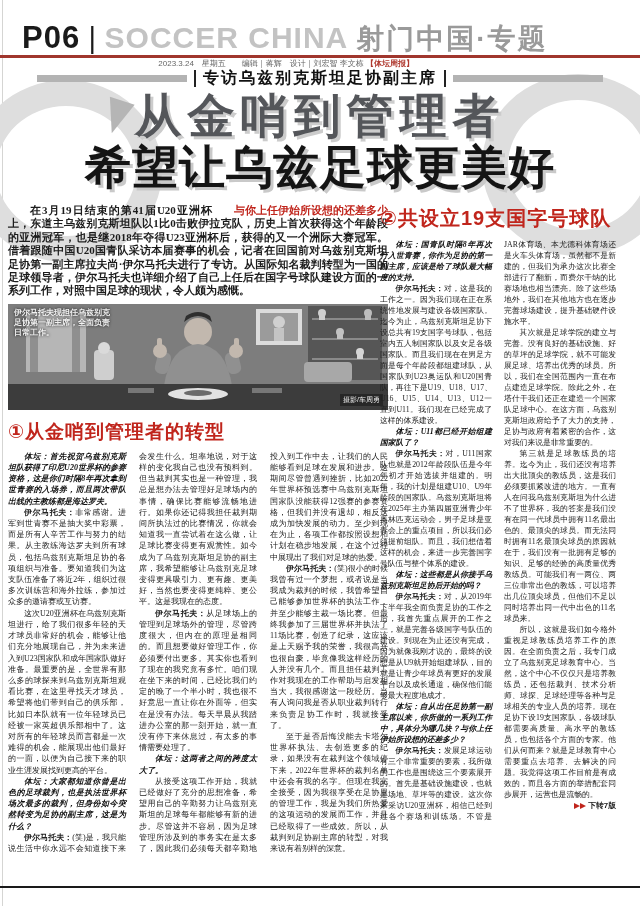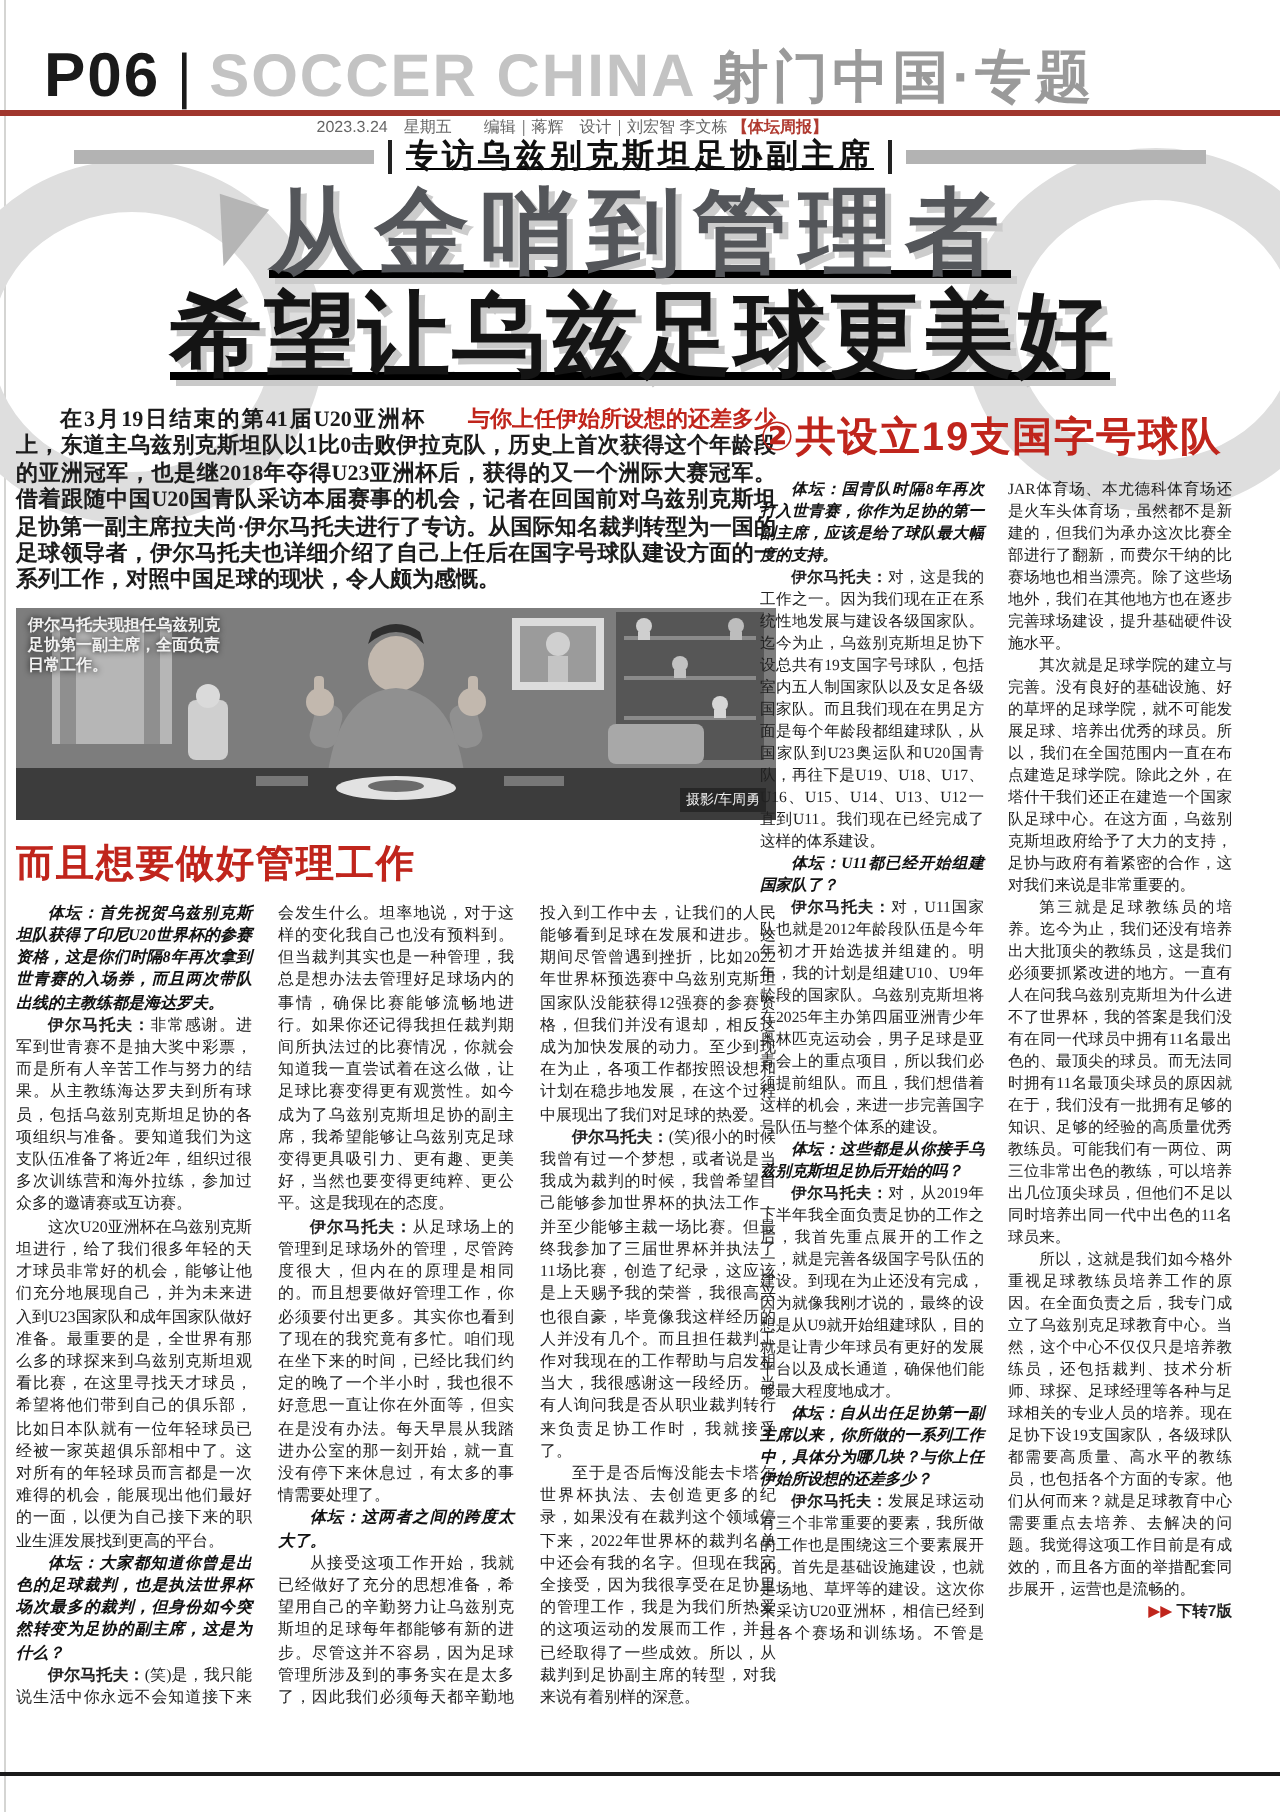--- a/index.html
+++ b/index.html
@@ -14,21 +14,21 @@
   .page-no{font-size:31px;color:#1a1a1a;letter-spacing:1px;}
   .mast-div{font-size:30px;color:#1a1a1a;font-weight:900;transform:scaleX(.6);}
   .brand-en{font-size:30px;color:#c3c3c3;letter-spacing:1px;}
   .brand-cn{font-size:28px;color:#9a9a9a;letter-spacing:2px;}
   .dateline{width:392px;text-align:right;font-size:8px;color:#666;margin-top:0px;
             font-family:"Liberation Sans","DejaVu Sans",sans-serif;}
   .paper-tag{color:#b03a30;font-weight:bold;}
   .mast-rule{position:absolute;left:0;top:55px;width:640px;height:3px;background:#a0362d;}
 
   
-  .head-block{position:absolute;left:0;top:60px;width:640px;height:142px;text-decoration:underline;}
+  .head-block{position:absolute;left:0;top:60px;width:640px;height:142px;}
   .ring{position:absolute;border-radius:50%;border:26px solid #dedede;z-index:0;}
   .ring-left{left:-30px;top:20px;width:140px;height:130px;}
   .ring-right{right:-34px;top:14px;width:140px;height:130px;}
   .ring-arrow{position:absolute;left:104px;top:40px;width:0;height:0;z-index:0;
               border-left:13px solid transparent;border-right:13px solid transparent;
               border-top:34px solid #b5b5b5;transform:rotate(18deg);}
   .kicker-row{position:relative;z-index:2;display:flex;align-items:center;justify-content:center;
               gap:7px;padding-top:8px;}
   .kicker-bar{width:150px;height:7px;background:#b3b3b3;}
   .kicker-tick{width:2px;height:17px;background:#222;}
@@ -154,21 +154,21 @@
         <rect x="0" y="80" width="380" height="26" fill="#3c3c3c"></rect>
         <ellipse cx="190" cy="90" rx="30" ry="6" fill="#e2e2e2"></ellipse>
         <ellipse cx="190" cy="89" rx="14" ry="3" fill="#6b6b6b"></ellipse>
         <rect x="120" y="84" width="26" height="5" fill="#777777"></rect>
         <rect x="244" y="84" width="30" height="5" fill="#777777"></rect>
       </svg>
       <div class="photo-caption">伊尔马托夫现担任乌兹别克足协第一副主席，全面负责日常工作。</div>
       <div class="photo-credit">摄影/车周勇</div>
     </div>
 
-    <h2 class="sec-title sec1-title">而且想要做好管理工作</h2>
+    <h2 class="sec-title sec1-title">①从金哨到管理者的转型</h2>
     <div class="sec-body sec1-body">
         <p class="para q"><strong>体坛：</strong>首先祝贺乌兹别克斯坦队获得了印尼U20世界杯的参赛资格，这是你们时隔8年再次拿到世青赛的入场券，而且两次带队出线的主教练都是海达罗夫。</p>
         <p class="para a"><strong>伊尔马托夫：</strong>非常感谢。进军到世青赛不是抽大奖中彩票，而是所有人辛苦工作与努力的结果。从主教练海达罗夫到所有球员，包括乌兹别克斯坦足协的各项组织与准备。要知道我们为这支队伍准备了将近2年，组织过很多次训练营和海外拉练，参加过众多的邀请赛或互访赛。</p>
         <p class="para p">这次U20亚洲杯在乌兹别克斯坦进行，给了我们很多年轻的天才球员非常好的机会，能够让他们充分地展现自己，并为未来进入到U23国家队和成年国家队做好准备。最重要的是，全世界有那么多的球探来到乌兹别克斯坦观看比赛，在这里寻找天才球员，希望将他们带到自己的俱乐部，比如日本队就有一位年轻球员已经被一家英超俱乐部相中了。这对所有的年轻球员而言都是一次难得的机会，能展现出他们最好的一面，以便为自己接下来的职业生涯发展找到更高的平台。</p>
         <p class="para q"><strong>体坛：</strong>大家都知道你曾是出色的足球裁判，也是执法世界杯场次最多的裁判，但身份如今突然转变为足协的副主席，这是为什么？</p>
         <p class="para a"><strong>伊尔马托夫：</strong>(笑)是，我只能说生活中你永远不会知道接下来会发生什么。坦率地说，对于这样的变化我自己也没有预料到。但当裁判其实也是一种管理，我总是想办法去管理好足球场内的事情，确保比赛能够流畅地进行。如果你还记得我担任裁判期间所执法过的比赛情况，你就会知道我一直尝试着在这么做，让足球比赛变得更有观赏性。如今成为了乌兹别克斯坦足协的副主席，我希望能够让乌兹别克足球变得更具吸引力、更有趣、更美好，当然也要变得更纯粹、更公平。这是我现在的态度。</p>
         <p class="para a"><strong>伊尔马托夫：</strong>从足球场上的管理到足球场外的管理，尽管跨度很大，但内在的原理是相同的。而且想要做好管理工作，你必须要付出更多。其实你也看到了现在的我究竟有多忙。咱们现在坐下来的时间，已经比我们约定的晚了一个半小时，我也很不好意思一直让你在外面等，但实在是没有办法。每天早晨从我踏进办公室的那一刻开始，就一直没有停下来休息过，有太多的事情需要处理了。</p>
         <p class="para q"><strong>体坛：</strong>这两者之间的跨度太大了。</p>
         <p class="para p">从接受这项工作开始，我就已经做好了充分的思想准备，希望用自己的辛勤努力让乌兹别克斯坦的足球每年都能够有新的进步。尽管这并不容易，因为足球管理所涉及到的事务实在是太多了，因此我们必须每天都辛勤地投入到工作中去，让我们的人民能够看到足球在发展和进步。这期间尽管曾遇到挫折，比如2022年世界杯预选赛中乌兹别克斯坦国家队没能获得12强赛的参赛资格，但我们并没有退却，相反这成为加快发展的动力。至少到现在为止，各项工作都按照设想和计划在稳步地发展，在这个过程中展现出了我们对足球的热爱。</p>
         <p class="para a"><strong>伊尔马托夫：</strong>(笑)很小的时候我曾有过一个梦想，或者说是当我成为裁判的时候，我曾希望自己能够参加世界杯的执法工作，并至少能够主裁一场比赛。但最终我参加了三届世界杯并执法了11场比赛，创造了纪录，这应该是上天赐予我的荣誉，我很高兴也很自豪，毕竟像我这样经历的人并没有几个。而且担任裁判工作对我现在的工作帮助与启发相当大，我很感谢这一段经历。当有人询问我是否从职业裁判转行来负责足协工作时，我就接受了。</p>

